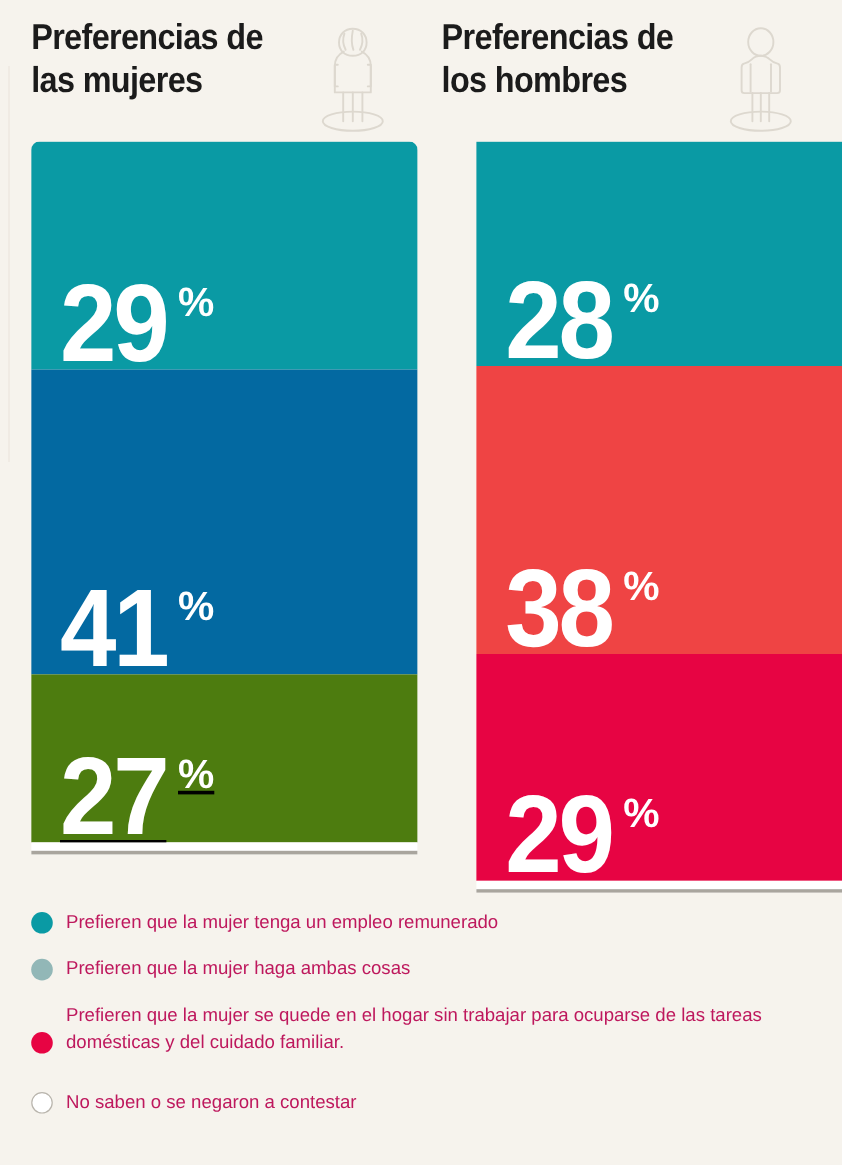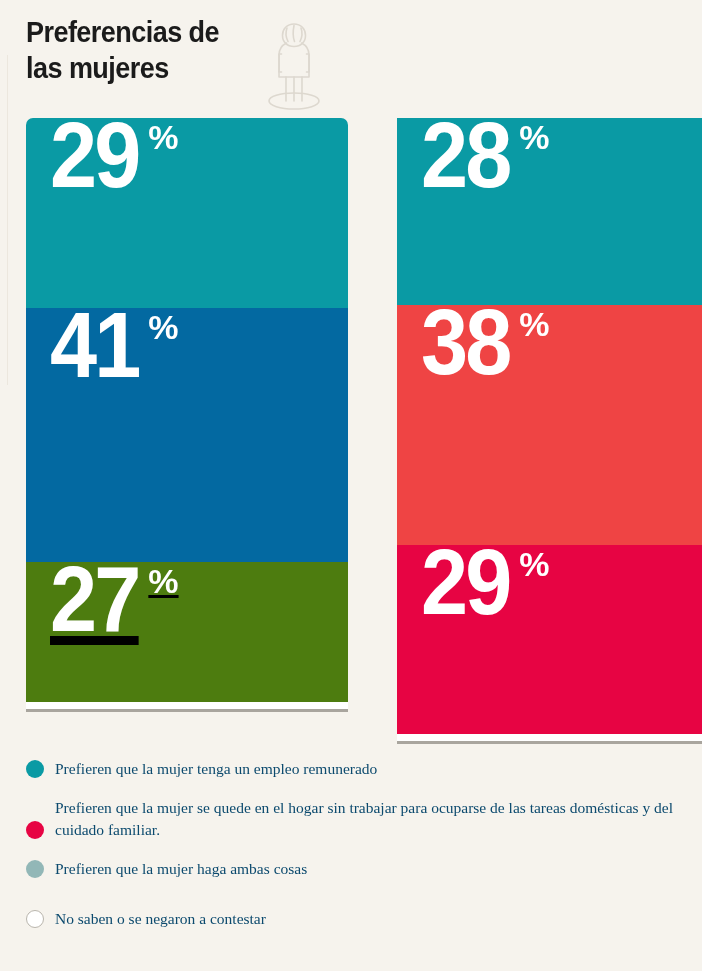--- a/index.html
+++ b/index.html
@@ -86,21 +86,21 @@
     flex-direction: column;
     border-radius: 7px 7px 0 0;
     overflow: hidden;
   }
   .bar-col.women { left: 26px; }
   .bar-col.men   { left: 368px; width: 320px; padding-left: 29px; }
 
   .seg {
     position: relative;
     display: flex;
-    align-items: flex-start;
+    align-items: flex-end;
     box-sizing: border-box;
   }
   .seg .val {
     display: flex;
     align-items: flex-start;
     color: #ffffff;
     padding-left: 24px;
     line-height: 1;
   }
   .seg .num {
@@ -146,24 +146,24 @@
     border-radius: 50%;
     margin-right: 11px;
     margin-top: 2px;
   }
   .swatch.hollow {
     background: #ffffff;
     border: 1px solid #b9b5ad;
     box-sizing: border-box;
   }
   .legend-text {
-    font-family: Liberation Serif, serif;
+    font-family: Liberation Sans, sans-serif;
     font-size: 15.5px;
     line-height: 22px;
-    color: #0c4a6e;
+    color: #be185d;
     max-width: 640px;
   }
   .legend-row.tall .legend-text { max-width: 648px; }
   .legend-row.tall .swatch { margin-top: 24px; }
 </style>
 </head>
 <body>
 
 <div id="root">
 
@@ -183,20 +183,35 @@
           <path d="M22.5 27 c-5 2.5 -7.5 6 -7.5 12 l0 22 l30 0 l0 -22 c0 -6 -2.5 -9.5 -7.5 -12"></path>
           <path d="M17.5 38 l-2.5 0 l0 18 l2.5 0"></path>
           <path d="M42.5 38 l2.5 0 l0 18 l-2.5 0"></path>
           <path d="M22 61 l0 24"></path>
           <path d="M30 61 l0 24"></path>
           <path d="M38 61 l0 24"></path>
         </svg>
       </div>
     </div>
 
+    <div class="panel-head men">
+      <h2 class="head-title">Preferencias de los hombres</h2>
+      <div class="head-icon">
+        <svg viewBox="0 0 60 96" xmlns="http://www.w3.org/2000/svg" fill="none" stroke="#ddd8cf" stroke-width="1.6" stroke-linecap="round" stroke-linejoin="round">
+          <ellipse cx="30" cy="85" rx="25" ry="8"></ellipse>
+          <ellipse cx="30" cy="19" rx="10.5" ry="11.5"></ellipse>
+          <path d="M30 30.5 c-4 0 -6 1.5 -7.5 3 c-2 2 -4 3 -6.5 3.5 c-1.5 0.4 -2 1.6 -2 3.2 l0 19 c0 1.6 1 2.4 2.4 2.4 l27.2 0 c1.4 0 2.4 -0.8 2.4 -2.4 l0 -19 c0 -1.6 -0.5 -2.8 -2 -3.2 c-2.5 -0.5 -4.5 -1.5 -6.5 -3.5 c-1.5 -1.5 -3.5 -3 -7.5 -3 Z"></path>
+          <path d="M21.5 37.5 l0 23"></path>
+          <path d="M38.5 37.5 l0 23"></path>
+          <path d="M23 61.5 l0 23.5"></path>
+          <path d="M30 61.5 l0 23.5"></path>
+          <path d="M37 61.5 l0 23.5"></path>
+        </svg>
+      </div>
+    </div>
 
   </div>
 
   <div class="charts">
 
     <div class="bar-col women">
       <div class="seg" style="background:#0a9aa4; height:190px;">
         <div class="val">
           <span class="num">29</span>
           <span class="pct">%</span>
@@ -241,30 +256,30 @@
 
   </div>
 
   <div class="legend">
 
     <div class="legend-row">
       <span class="swatch" style="background:#0a9aa4;"></span>
       <span class="legend-text">Prefieren que la mujer tenga un empleo remunerado</span>
     </div>
 
+    <div class="legend-row">
+      <span class="swatch" style="background:#92b7b7;"></span>
+      <span class="legend-text">Prefieren que la mujer haga ambas cosas</span>
+    </div>
+
     <div class="legend-row tall">
       <span class="swatch" style="background:#e70443;"></span>
       <span class="legend-text">Prefieren que la mujer se quede en el hogar sin trabajar para ocuparse de las tareas domésticas y del cuidado familiar.</span>
     </div>
 
     <div class="legend-row">
-      <span class="swatch" style="background:#92b7b7;"></span>
-      <span class="legend-text">Prefieren que la mujer haga ambas cosas</span>
-    </div>
-
-    <div class="legend-row">
       <span class="swatch hollow"></span>
       <span class="legend-text">No saben o se negaron a contestar</span>
     </div>
 
   </div>
 
 </div>
 
 </body></html>

